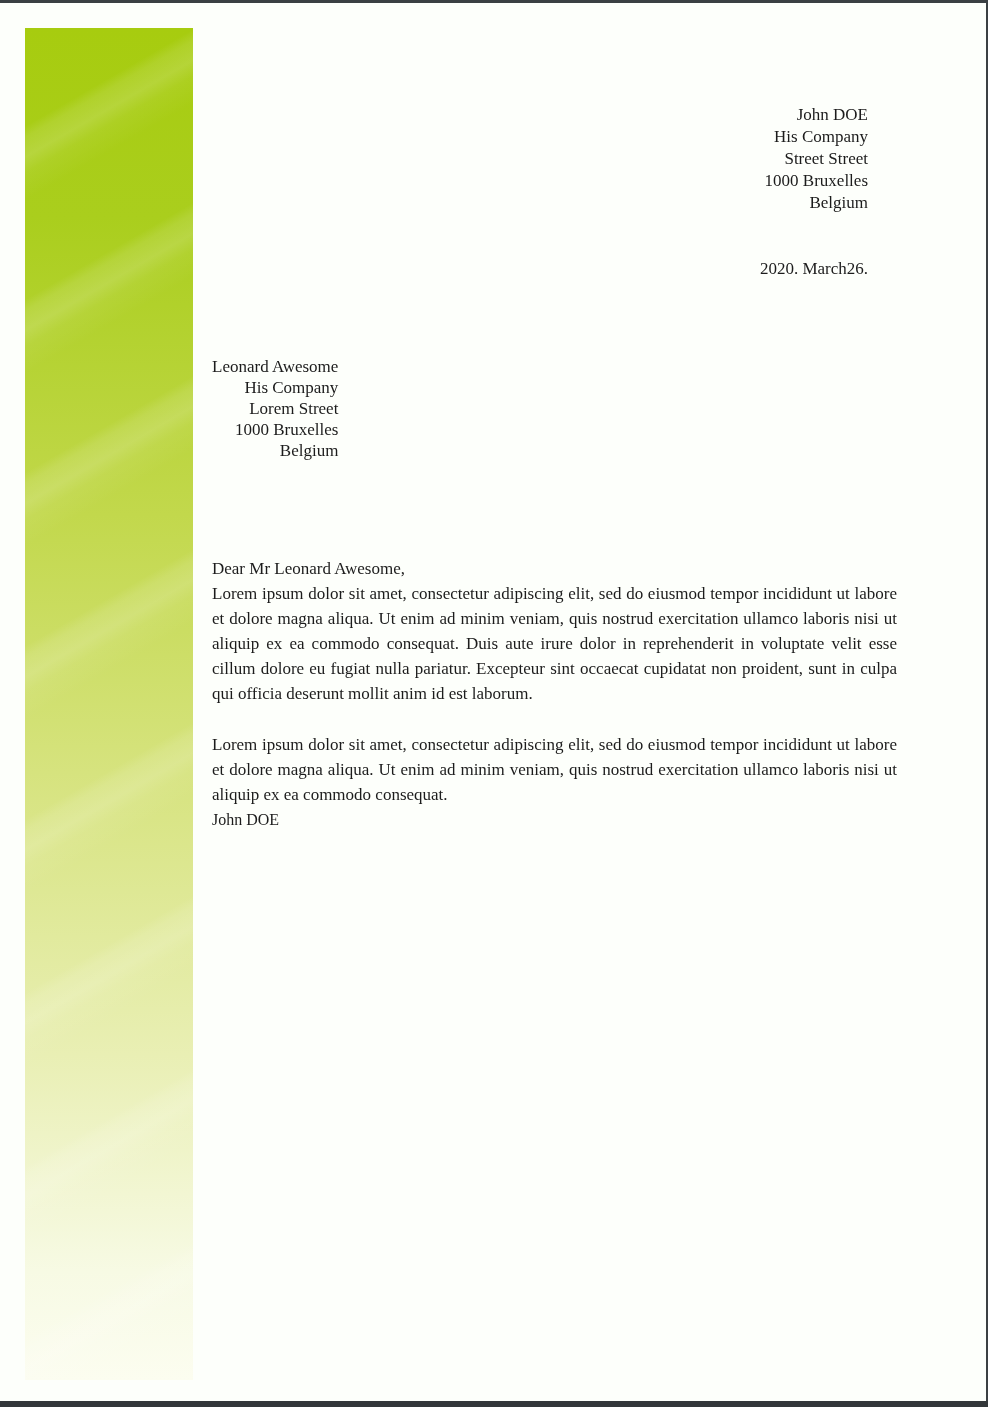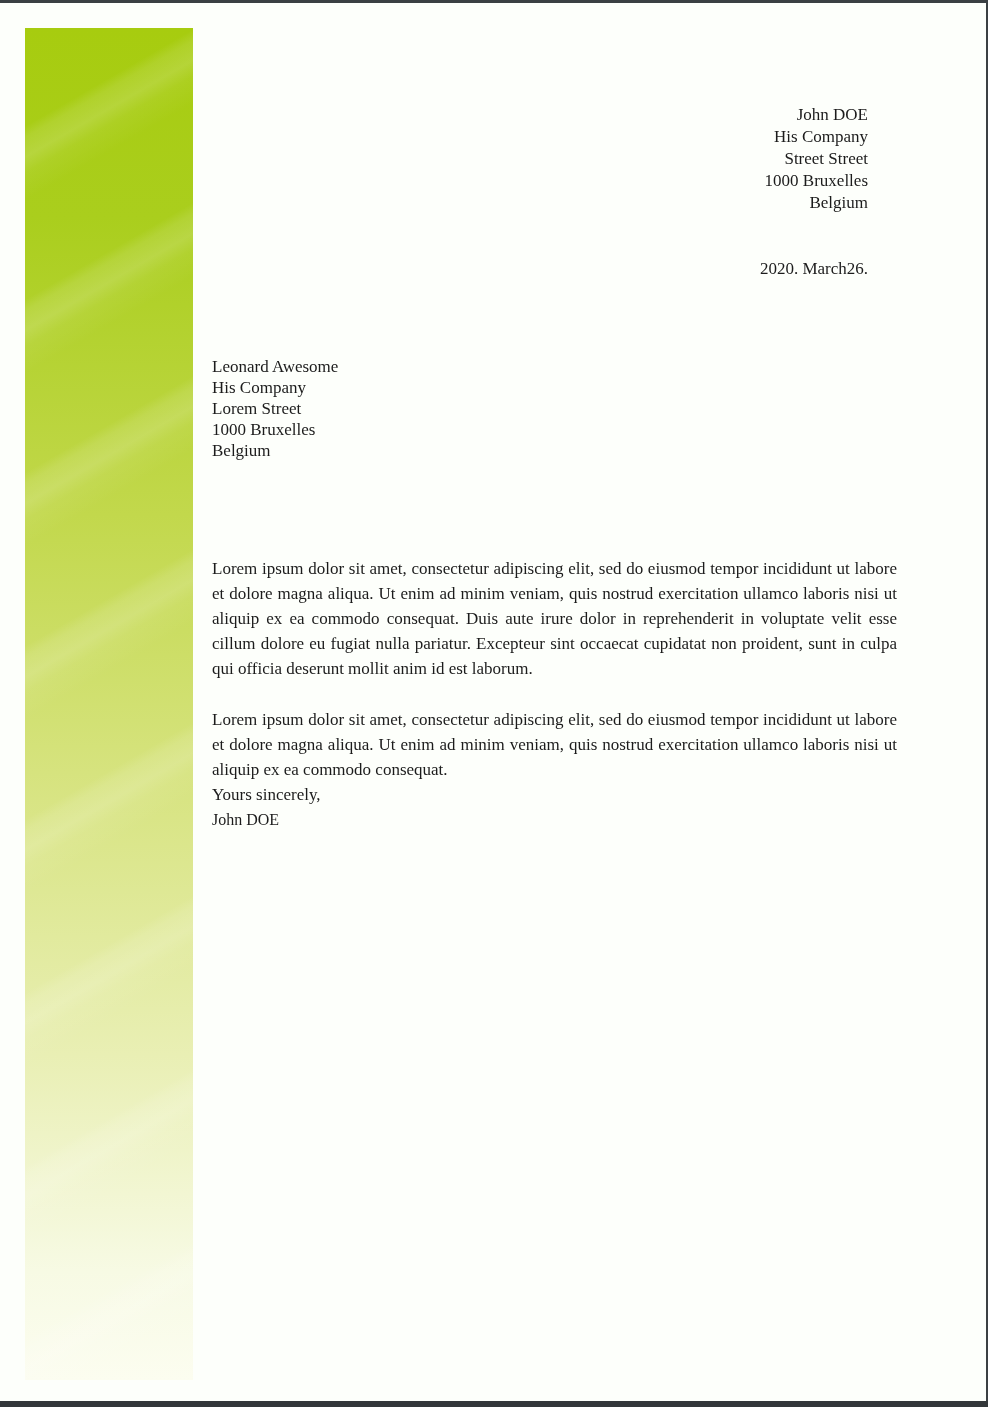--- a/index.html
+++ b/index.html
@@ -62,21 +62,21 @@
     text-align: left;
     font-size: 17px;
     line-height: 22px;
     white-space: nowrap;
   }
 
   
   .recipient-block {
     position: absolute;
     left: 212px; top: 356px;
-    text-align: left;
+    text-align: right;
     font-size: 17px;
     line-height: 21px;
     white-space: nowrap;
     font-family: Liberation Serif, serif;
   }
 
   
   .letter-body {
     position: absolute;
     left: 212px; top: 556px;
@@ -113,17 +113,17 @@
 
 <div class="recipient-block">
   <div>Leonard Awesome</div>
   <div>His Company</div>
   <div>Lorem Street</div>
   <div>1000 Bruxelles</div>
   <div>Belgium</div>
 </div>
 
 <div class="letter-body">
+  <p class="salutation">Dear Mr Leonard Awesome,</p>
   <p class="paragraph">Lorem ipsum dolor sit amet, consectetur adipiscing elit, sed do eiusmod tempor incididunt ut labore et dolore magna aliqua. Ut enim ad minim veniam, quis nostrud exercitation ullamco laboris nisi ut aliquip ex ea commodo consequat. Duis aute irure dolor in reprehenderit in voluptate velit esse cillum dolore eu fugiat nulla pariatur. Excepteur sint occaecat cupidatat non proident, sunt in culpa qui officia deserunt mollit anim id est laborum.</p>
   <p class="paragraph">Lorem ipsum dolor sit amet, consectetur adipiscing elit, sed do eiusmod tempor incididunt ut labore et dolore magna aliqua. Ut enim ad minim veniam, quis nostrud exercitation ullamco laboris nisi ut aliquip ex ea commodo consequat.</p>
-  <p class="signoff">Yours sincerely,</p>
   <p class="signature">John DOE</p>
 </div>
 
 </body></html>

